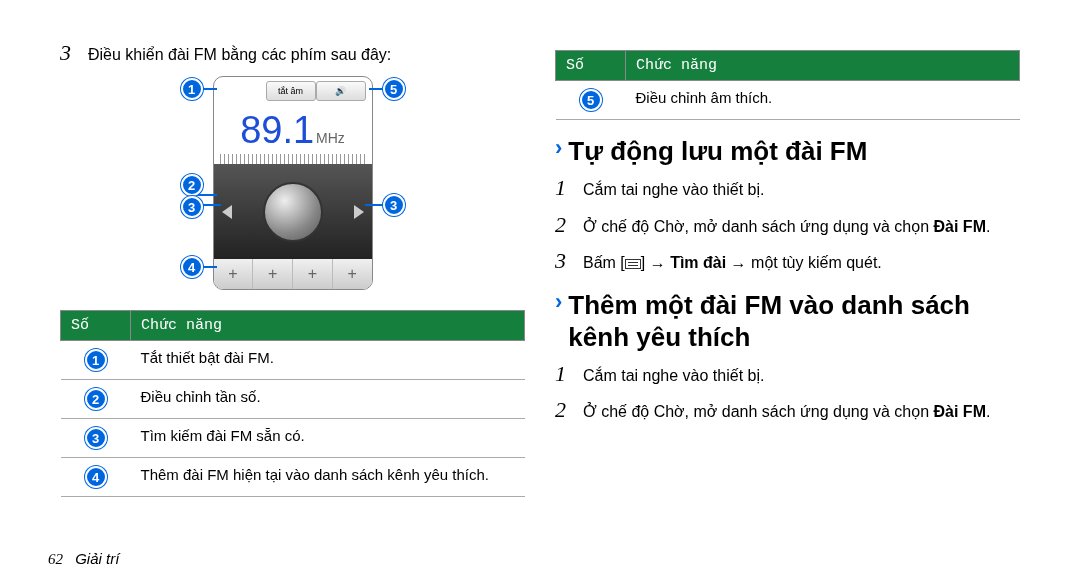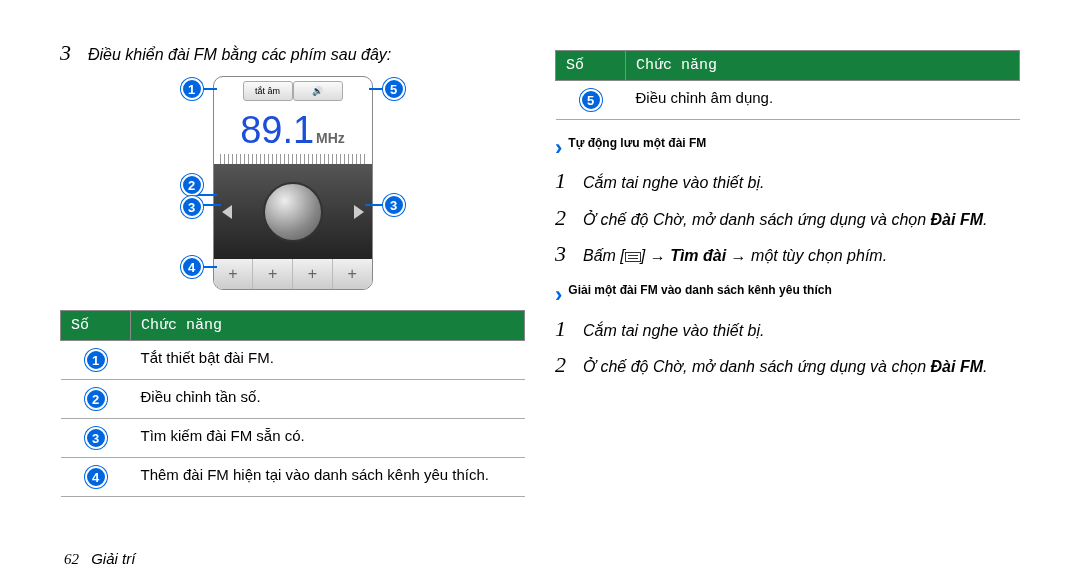--- a/index.html
+++ b/index.html
@@ -2,50 +2,50 @@
 <html><head>
 <meta charset="utf-8">
 <style>
   * { box-sizing: border-box; margin: 0; padding: 0; }
   body { width: 1080px; height: 586px; background: #fff; font-family: Arial, sans-serif; color: #000; position: relative; }
   .page { display: flex; padding: 40px 60px 20px 60px; height: 540px; }
   .col { width: 480px; }
   .col.left { margin-right: 30px; }
   .step-line { display: flex; align-items: baseline; margin-bottom: 10px; }
   .step-num { font-family: Georgia, serif; font-style: italic; font-size: 22px; width: 28px; flex-shrink: 0; }
-  .step-text { font-size: 16px; line-height: 1.4; font-style: italic; }
+  .step-text { font-size: 16px; line-height: 1.4; }
   .radio-ui { position: relative; width: 200px; margin: 10px auto 20px auto; }
   .radio-box { width: 160px; border: 1px solid #888; border-radius: 10px; background: #fff; margin: 0 auto; overflow: hidden; }
-  .radio-top { display: flex; justify-content: center; padding: 4px 6px; }
+  .radio-top { display: flex; justify-content: flex-end; padding: 4px 6px; }
   .mini-btn { width: 50px; height: 20px; background: linear-gradient(#fafafa,#ddd); border: 1px solid #aaa; border-radius: 3px; font-size: 9px; display: flex; align-items: center; justify-content: center; }
   .radio-freq { text-align: center; padding: 4px 0 2px 0; }
   .freq-num { font-size: 38px; font-weight: 300; color: #1d4ed8; }
-  .freq-unit { font-size: 14px; color: #666; margin-left: 2px; font-weight: bold; }
+  .freq-unit { font-size: 14px; color: #666; margin-left: 2px; }
   .ruler { height: 10px; background: repeating-linear-gradient(90deg,#999 0 1px,transparent 1px 4px); margin: 0 6px; }
   .dial-area { background: linear-gradient(#555,#222); height: 95px; position: relative; display: flex; align-items: center; justify-content: center; }
   .dial { width: 60px; height: 60px; border-radius: 50%; background: radial-gradient(circle at 35% 30%, #eee, #888 60%, #555); border: 2px solid #333; }
   .tri-left,.tri-right { width: 0; height: 0; border-top: 7px solid transparent; border-bottom: 7px solid transparent; position: absolute; }
   .tri-left { border-right: 10px solid #ccc; left: 8px; }
   .tri-right { border-left: 10px solid #ccc; right: 8px; }
   .plus-row { display: flex; height: 30px; background: linear-gradient(#f0f0f0,#ccc); }
   .plus-row div { flex: 1; display:flex; align-items:center; justify-content:center; border-right:1px solid #bbb; color:#666; font-size:16px;}
   .plus-row div:last-child { border-right:none; }
   .callout { position: absolute; width: 22px; height: 22px; border-radius: 50%; background: #0066e0; color: #fff; font-size: 13px; font-weight: bold; display: flex; align-items: center; justify-content: center; border: 2px solid #fff; box-shadow: 0 0 0 1px #0066e0; }
   .c-line { position: absolute; height: 2px; background: #0066e0; }
   .func-table { width: 100%; border-collapse: collapse; margin-top: 10px; font-size: 15px; }
   .func-table th { background: #15803d; color: #fff; font-weight: normal; text-align: left; padding: 6px 10px; border: 1px solid #888; font-family: Liberation Mono, monospace; }
   .func-table td { padding: 8px 10px; border-bottom: 1px solid #aaa; vertical-align: top; }
   .circ-num { display: inline-flex; width: 22px; height: 22px; border-radius: 50%; background: #0066e0; color: #fff; font-size: 13px; font-weight: bold; align-items: center; justify-content: center; border: 2px solid #fff; box-shadow: 0 0 0 1px #0066e0; }
   .heading { display: flex; align-items: flex-start; margin: 16px 0 8px 0; }
   .chev { color: #0066e0; font-size: 22px; font-weight: bold; margin-right: 6px; line-height: 1.1; }
-  .heading-text { font-size: 12px; font-weight: bold; line-height: 1.2; }
+  .heading-text { font-size: 26px; font-weight: bold; line-height: 1.2; }
   .menu-icon { display: inline-block; width: 16px; height: 10px; border: 1px solid #333; position: relative; vertical-align: middle; }
   .menu-icon::before,.menu-icon::after { content:''; position:absolute; left:2px; right:2px; height:1px; background:#333; }
   .menu-icon::before { top:2px; } .menu-icon::after { bottom:2px; }
-  .footer { position: absolute; bottom: 18px; left: 64px; font-size: 15px; }
+  .footer { position: absolute; bottom: 18px; left: 48px; font-size: 15px; }
   .footer .pg { font-style: italic; font-family: Georgia, serif; margin-right: 8px; }
   .footer .sec { font-style: italic; }
   .bold { font-weight: bold; }
 </style>
 </head>
 <body>
 
 <div class="page">
   <div class="col left">
     <div class="step-line">
@@ -118,46 +118,46 @@
 
   <div class="col right">
     <table class="func-table">
       <tbody>
           <tr>
         <th style="width:70px">Số</th>
         <th>Chức năng</th>
       </tr>
       <tr>
             <td style="text-align:center"><span class="circ-num">5</span></td>
-            <td>Điều chỉnh âm dụng.</td>
+            <td>Điều chỉnh âm thích.</td>
           </tr>
     </tbody>
       </table>
 
     <div class="heading">
       <span class="chev">›</span>
       <span class="heading-text">Tự động lưu một đài FM</span>
     </div>
 
     <div class="step-line">
       <div class="step-num">1</div>
       <div class="step-text">Cắm tai nghe vào thiết bị.</div>
     </div>
     <div class="step-line">
       <div class="step-num">2</div>
       <div class="step-text"><span>Ở chế độ Chờ, mở danh sách ứng dụng và chọn </span><span class="bold">Đài FM</span><span>.</span></div>
     </div>
     <div class="step-line">
       <div class="step-num">3</div>
-      <div class="step-text"><span>Bấm [</span><span class="menu-icon"></span><span>] → </span><span class="bold">Tìm đài</span><span> → một tùy chọn phím.</span></div>
+      <div class="step-text"><span>Bấm [</span><span class="menu-icon"></span><span>] → </span><span class="bold">Tìm đài</span><span> → một tùy kiếm quét.</span></div>
     </div>
 
     <div class="heading">
       <span class="chev">›</span>
-      <span class="heading-text">Giải một đài FM vào danh sách kênh yêu thích</span>
+      <span class="heading-text">Thêm một đài FM vào danh sách kênh yêu thích</span>
     </div>
     <div class="step-line">
       <div class="step-num">1</div>
       <div class="step-text">Cắm tai nghe vào thiết bị.</div>
     </div>
     <div class="step-line">
       <div class="step-num">2</div>
       <div class="step-text"><span>Ở chế độ Chờ, mở danh sách ứng dụng và chọn </span><span class="bold">Đài FM</span><span>.</span></div>
     </div>
   </div>

